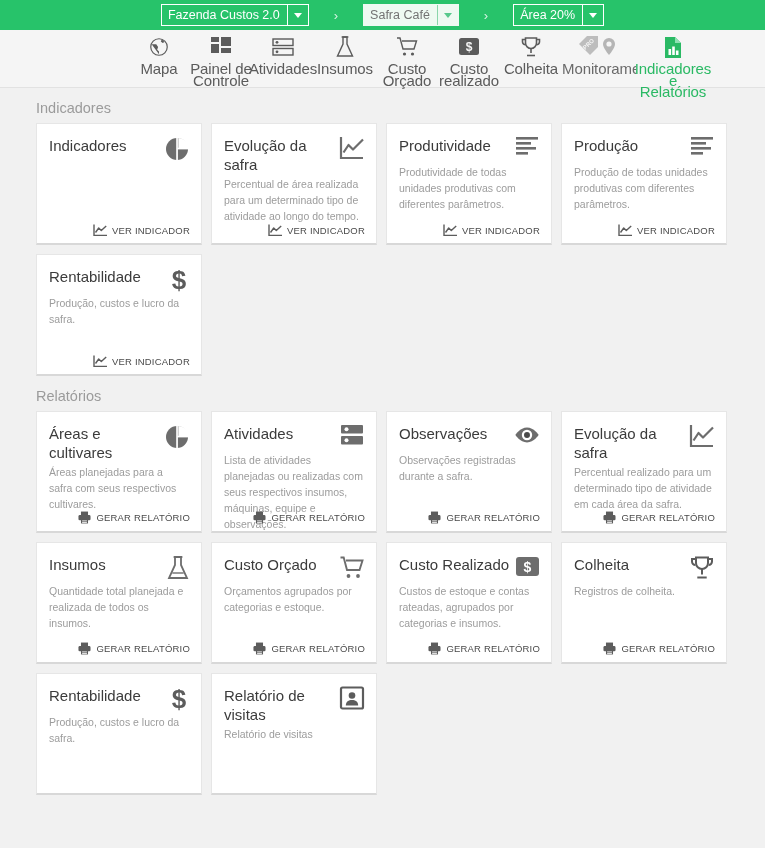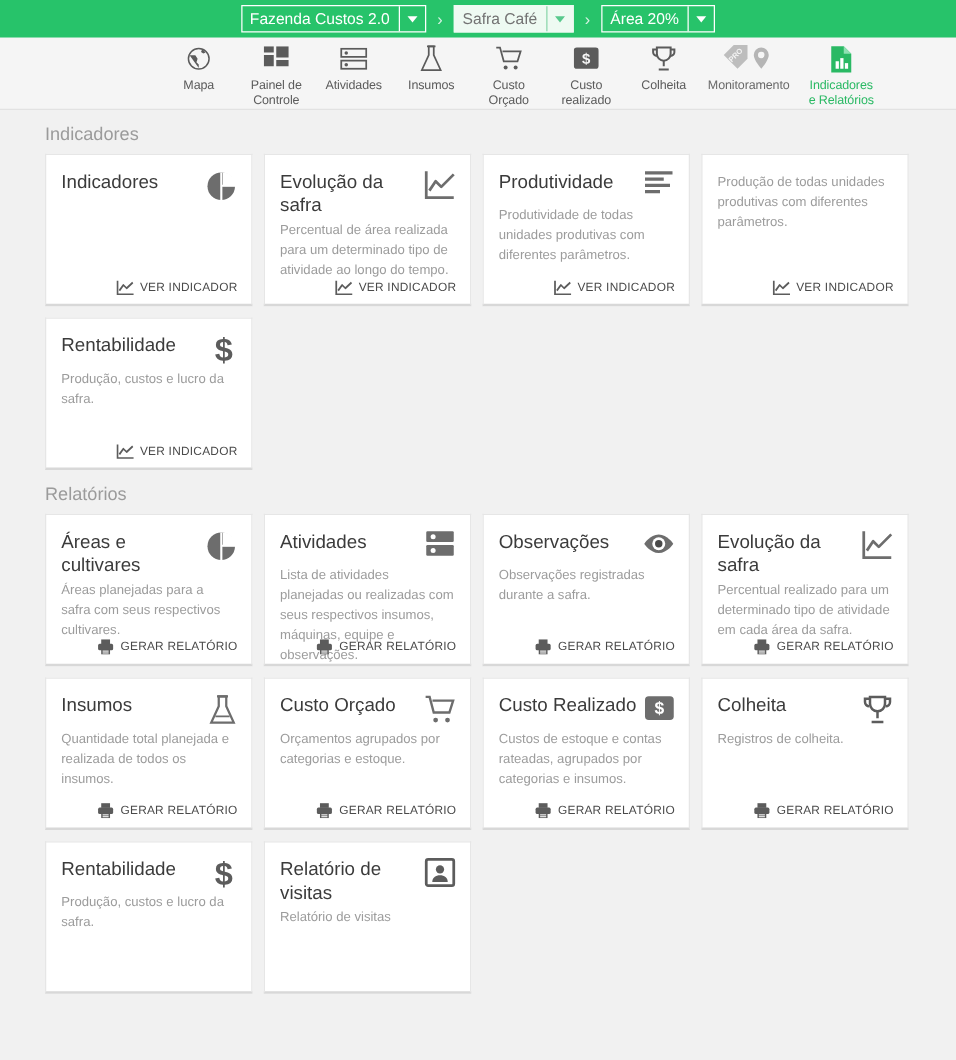--- a/index.html
+++ b/index.html
@@ -10,21 +10,21 @@
     overflow: hidden;
   }
 
   
   .topbar {
     height: 30px;
     background: #27c36a;
     display: flex;
     align-items: center;
     justify-content: center;
-    gap: 0px;
+    gap: 16px;
     position: relative;
   }
   .crumb {
     display: flex;
     align-items: center;
     border: 1px solid #ffffff;
     height: 22px;
     margin: 0;
   }
   .crumb .crumb-label {
@@ -77,21 +77,21 @@
     align-items: center;
     cursor: pointer;
     position: relative;
   }
   .navitem .nav-ico {
     height: 24px;
     display: flex; align-items: center; justify-content: center;
     margin-bottom: 4px;
   }
   .navitem .nav-lbl {
-    font-size: 10px;
+    font-size: 15px;
     color: #5b5b5b;
     text-align: center;
     line-height: 11.5px;
     white-space: pre-line;
     letter-spacing: -0.1px;
   }
   .navitem.active .nav-lbl { color: #2ab964; }
   .navitem.disabled .nav-lbl { color: #6a6a6a; }
   .navitem.wide { width: 74px; }
   .navitem.clip .nav-lbl {
@@ -371,20 +371,31 @@
           <span class="act-ico">
             <svg width="14" height="12" viewBox="0 0 14 12">
               <path d="M1 0.5v11h13" stroke="#5c5c5c" stroke-width="1.4" fill="none"></path>
               <path d="M2.5 8.5l3.2-4.5 2.6 2.6L13.2 2" stroke="#5c5c5c" stroke-width="1.4" fill="none" stroke-linejoin="round"></path>
             </svg>
           </span>
           <span>VER INDICADOR</span>
         </div>
       </div>
       <div class="card">
+        <div class="card-head">
+          <div class="card-title">Produção</div>
+          <div class="card-ico">
+            <svg width="26" height="22" viewBox="0 0 26 22">
+              <rect x="2" y="1" width="22" height="2.6" fill="#6d6d6d"></rect>
+              <rect x="2" y="6" width="15" height="2.6" fill="#6d6d6d"></rect>
+              <rect x="2" y="11" width="20" height="2.6" fill="#6d6d6d"></rect>
+              <rect x="2" y="16" width="12" height="2.6" fill="#6d6d6d"></rect>
+            </svg>
+          </div>
+        </div>
         <div class="card-desc">Produção de todas unidades produtivas com diferentes parâmetros.</div>
         <div class="card-action">
           <span class="act-ico">
             <svg width="14" height="12" viewBox="0 0 14 12">
               <path d="M1 0.5v11h13" stroke="#5c5c5c" stroke-width="1.4" fill="none"></path>
               <path d="M2.5 8.5l3.2-4.5 2.6 2.6L13.2 2" stroke="#5c5c5c" stroke-width="1.4" fill="none" stroke-linejoin="round"></path>
             </svg>
           </span>
           <span>VER INDICADOR</span>
         </div>

